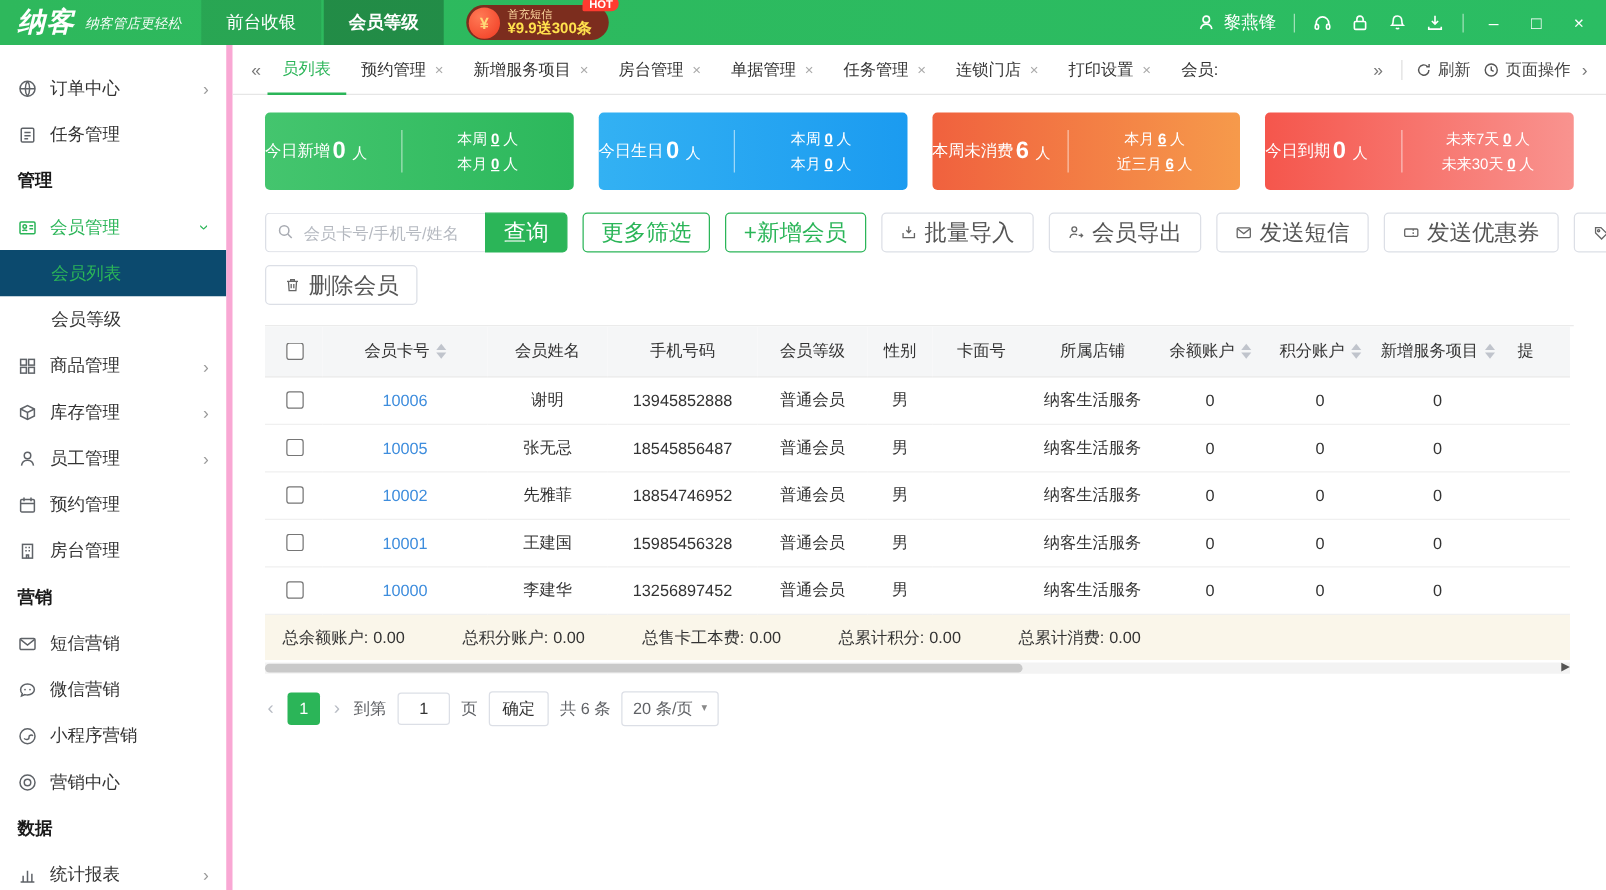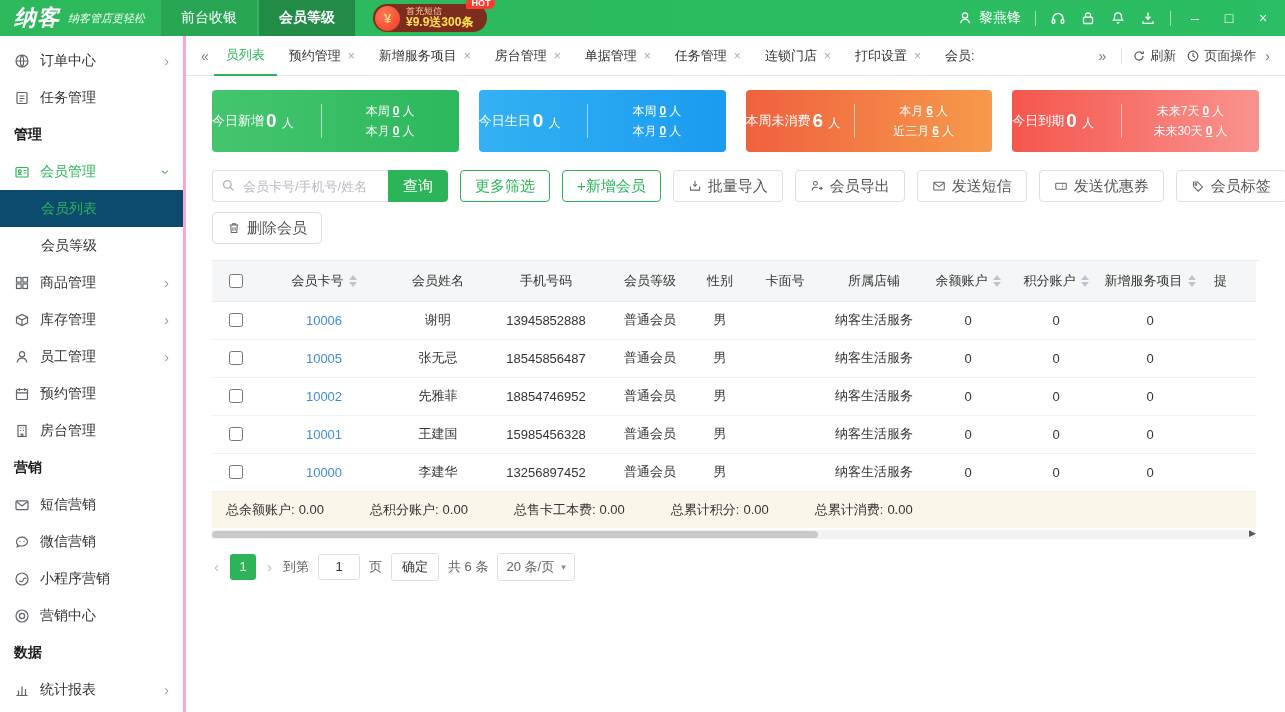--- a/index.html
+++ b/index.html
@@ -30,21 +30,21 @@
   .hot { position: absolute; top: -7px; right: -8px; background: #ff3b30; color: #fff;
     font-size: 9px; font-weight: bold; padding: 1px 5px; border-radius: 8px 8px 8px 2px; }
   .top-right { margin-left: auto; display: flex; align-items: center; gap: 14px; }
   .user { display: flex; align-items: center; gap: 6px; font-size: 14px; cursor: pointer; }
   .t-divider { width: 1px; height: 15px; background: rgba(255,255,255,.55); }
   .t-icon { cursor: pointer; }
   .win-btn { font-size: 14px; width: 20px; text-align: center; cursor: pointer; }
 
   
   .body { display: flex; height: 676px; }
-  .sidebar { width: 186px; border-right: 3px solid #f9a8d4; padding-top: 6px; overflow: hidden; flex: none; }
+  .sidebar { width: 186px; border-right: 5px solid #f9a8d4; padding-top: 16px; overflow: hidden; flex: none; }
   .s-item { height: 37px; display: flex; align-items: center; padding: 0 14px; font-size: 14px; color: #333; cursor: pointer; }
   .s-item .s-icon { width: 17px; height: 17px; margin-right: 9px; display: flex; align-items: center; }
   .s-arrow { margin-left: auto; color: #999; font-size: 14px; }
   .s-arrow.rot { display: inline-block; transform: rotate(90deg); color: #2bb558; }
   .s-section { height: 37px; display: flex; align-items: center; padding: 0 14px; font-size: 14px; font-weight: bold; color: #1a1a1a; }
   .s-item.green { color: #2bb558; }
   .s-sub { height: 37px; display: flex; align-items: center; padding-left: 41px; font-size: 14px; color: #333; cursor: pointer; }
   .s-sub.active { background: #0c4a6e; color: #2bb558; }
 
   .main { flex: 1; display: flex; flex-direction: column; overflow: hidden; }
@@ -80,21 +80,21 @@
 
   .toolbar { display: flex; align-items: center; gap: 12px; margin-top: 18px; }
   .toolbar2 { margin-top: 10px; display: flex; }
   .search-group { display: flex; align-items: center; position: relative; }
   .search-svg { position: absolute; left: 9px; top: 8px; }
   input.search { width: 176px; height: 32px; border: 1px solid #dcdfe6; border-right: none;
     border-radius: 4px 0 0 4px; padding: 0 8px 0 30px; font-size: 13px; color: #333; outline: none;
     font-family: inherit; }
   input.search::placeholder { color: #b5b9c0; }
   .btn { height: 32px; display: inline-flex; align-items: center; gap: 6px; padding: 0 14px;
-    font-size: 15px; border-radius: 4px; background: #fff; border: 1px solid #dcdfe6; color: #555;
+    font-size: 18px; border-radius: 4px; background: #fff; border: 1px solid #dcdfe6; color: #555;
     cursor: pointer; white-space: nowrap; font-family: inherit; }
   .btn.primary { background: #2bb558; border-color: #2bb558; color: #fff; border-radius: 0 4px 4px 0; }
   .btn.green-outline { border-color: #2bb558; color: #2bb558; }
 
   
   .table-wrap { margin-top: 16px; overflow: hidden; border-top: 1px solid #ebebeb; }
   table { border-collapse: collapse; table-layout: fixed; width: 1044px; font-size: 13px; }
   th { background: #f5f6f7; height: 40px; font-weight: 400; color: #333; border-bottom: 1px solid #e8e8e8; }
   td { height: 38px; text-align: center; color: #333; border-bottom: 1px solid #f0f0f0; background: #fff;
     overflow: hidden; white-space: nowrap; }

